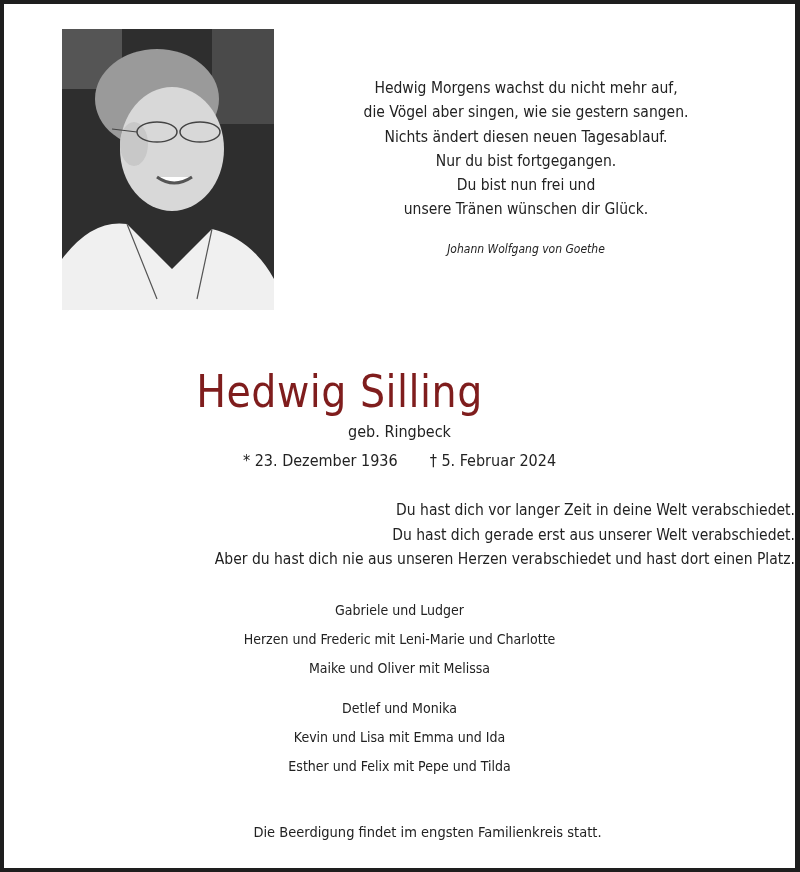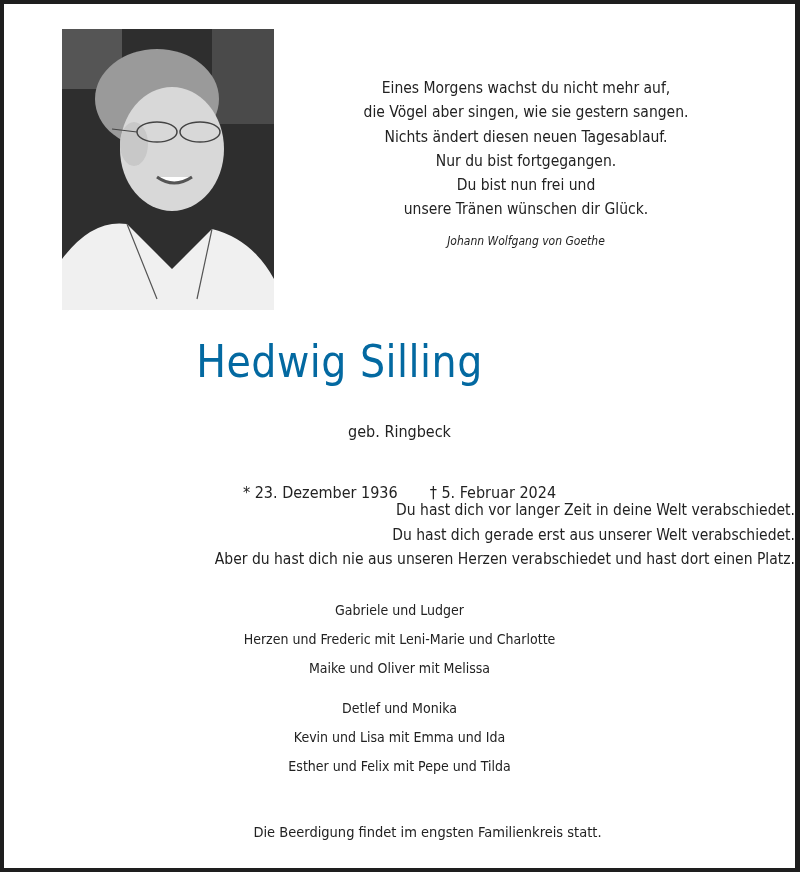--- a/index.html
+++ b/index.html
@@ -1,24 +1,24 @@
 <!DOCTYPE html>
 <html><head>
 <meta charset="utf-8">
 <style>
   html,body{margin:0;padding:0;background:#1e1e1e;}
   body{width:800px;height:872px;position:relative;overflow:hidden;}
   .card{position:absolute;left:4px;top:4px;width:791px;height:864px;background:#fff;
         font-family:"DejaVu Sans Condensed","DejaVu Sans","Liberation Sans",sans-serif;color:#222;}
   .photo{position:absolute;left:58px;top:25px;width:212px;height:281px;overflow:hidden;background:#3a3a3a;}
   .poem{position:absolute;left:322px;top:72px;width:400px;text-align:center;font-size:15.5px;line-height:24.3px;font-stretch:condensed;}
-  .poem .author{font-style:italic;font-size:12px;margin-top:10px;line-height:18px;}
-  .name{position:absolute;left:0;width:671px;top:332px;text-align:center;font-size:44px;font-weight:300;letter-spacing:0.5px;color:#0369a1;}
+  .poem .author{font-style:italic;font-size:12px;margin-top:18px;line-height:18px;}
+  .name{position:absolute;left:0;width:671px;top:362px;text-align:center;font-size:44px;font-weight:300;letter-spacing:0.5px;color:#7f1d1d;}
   .born{position:absolute;left:0;width:791px;top:418px;text-align:center;font-size:16px;}
-  .dates{position:absolute;left:0;width:791px;top:447px;text-align:center;font-size:16px;margin-top:32px;}
+  .dates{position:absolute;left:0;width:791px;top:447px;text-align:center;font-size:16px;}
   .dates span{display:inline-block;}
   .dates .gap{width:32px;}
   .text{position:absolute;left:0;width:791px;top:494px;text-align:right;font-size:15.5px;line-height:24.5px;}
   .fam{position:absolute;left:0;width:791px;text-align:center;font-size:14px;line-height:29px;}
   .fam1{top:592px;} .fam2{top:690px;}
   .footer{position:absolute;left:0;width:791px;top:820px;text-align:center;font-size:14.5px;padding-left:28px;}
   svg{display:block}
 </style>
 </head>
 <body>
@@ -41,21 +41,21 @@
       <line x1="50" y1="100" x2="75" y2="103" stroke="#444" stroke-width="1.2"></line>
 
       <path d="M95 148 Q112 160 130 148" stroke="#555" stroke-width="3" fill="#fff"></path>
 
       <path d="M0 281 L0 230 Q30 190 65 195 L110 240 L150 200 Q190 210 212 250 L212 281 Z" fill="#f0f0f0"></path>
       <path d="M65 195 L95 270 M150 200 L135 270" stroke="#555" stroke-width="1.2" fill="none"></path>
     </svg>
   </div>
 
   <div class="poem">
-    <div>Eines Morgens wachst du nicht mehr auf,</div>
+    <div>Hedwig Morgens wachst du nicht mehr auf,</div>
     <div>die Vögel aber singen, wie sie gestern sangen.</div>
     <div>Nichts ändert diesen neuen Tagesablauf.</div>
     <div>Nur du bist fortgegangen.</div>
     <div>Du bist nun frei und</div>
     <div>unsere Tränen wünschen dir Glück.</div>
     <div class="author">Johann Wolfgang von Goethe</div>
   </div>
 
   <div class="name">Hedwig Silling</div>
   <div class="born">geb. Ringbeck</div>

